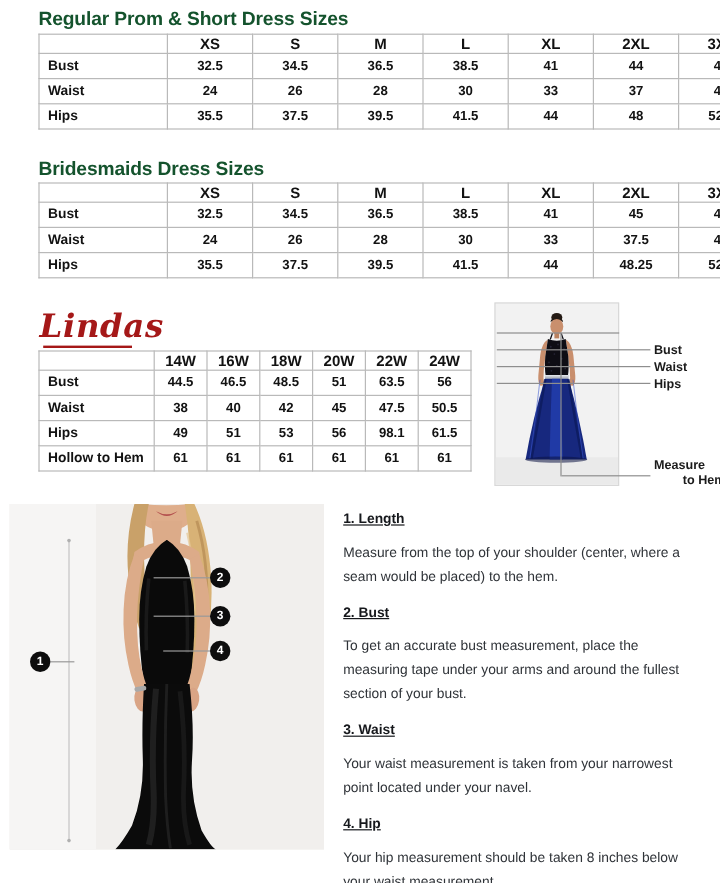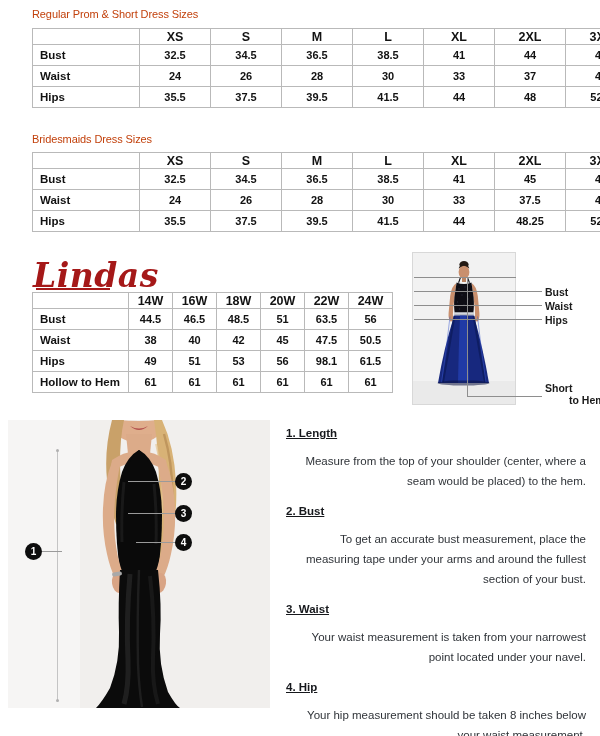--- a/index.html
+++ b/index.html
@@ -12,24 +12,24 @@
     width: 600px; height: 736px;
     position: relative;
     font-family: "Liberation Sans", sans-serif;
     color: #1b1b1b;
     overflow: hidden;
   }
 
   
   .sect-title {
     position: absolute;
-    font-size: 11px;
-    font-weight: normal;
+    font-size: 16px;
+    font-weight: bold;
     letter-spacing: -0.1px;
-    color: #c2410c;
+    color: #14532d;
     white-space: nowrap;
   }
 
   
   table.size-table {
     position: absolute;
     border-collapse: collapse;
     table-layout: fixed;
     background: #fff;
   }
@@ -67,21 +67,21 @@
   .tbl-plus col.cx { width: 44px; }
   .tbl-plus td, .tbl-plus th { height: 22px; }
 
   
   .logo {
     position: absolute;
     left: 33px; top: 259px;
     font-family: "DejaVu Serif", serif;
     font-style: italic;
     font-weight: bold;
-    font-size: 33px;
+    font-size: 27px;
     color: #a51818;
     letter-spacing: 0.5px;
     line-height: 1;
   }
   .logo-underline {
     position: absolute;
     left: 36px; top: 288px;
     width: 74px; height: 1.5px;
     background: #a51818;
   }
@@ -166,21 +166,20 @@
     font-weight: bold;
     color: #16181c;
     margin: 0 0 12px 0;
     text-decoration: underline;
   }
   .ins-p {
     font-size: 11.5px;
     color: #2f3338;
     line-height: 20px;
     margin: 0 0 14px 0;
-    text-align: right;
   }
   .ins-block:last-child .ins-p { margin-bottom: 0; }
 </style>
 </head>
 <body>
 
 <div class="sect-title" style="left:32px; top:8px;">Regular Prom &amp; Short Dress Sizes</div>
 
 <table class="size-table tbl-standard" style="top:28px;">
   <colgroup>
@@ -413,21 +412,21 @@
 <div class="leader" style="left:414px; top:305px; width:128px;"></div>
 <div class="leader" style="left:414px; top:319px; width:128px;"></div>
 <div class="leader" style="left:414px; top:277px; width:102px;"></div>
 
 <div class="leader" style="left:468px; top:396px; width:74px;"></div>
 <div class="leader" style="left:467px; top:277px; width:1px; height:120px; background:#8e8e8e;"></div>
 
 <div class="vlabel" style="left:545px; top:286px;">Bust</div>
 <div class="vlabel" style="left:545px; top:300px;">Waist</div>
 <div class="vlabel" style="left:545px; top:314px;">Hips</div>
-<div class="vlabel" style="left:545px; top:382px;">Short</div>
+<div class="vlabel" style="left:545px; top:382px;">Measure</div>
 <div class="vlabel" style="left:545px; top:394px;margin-left:24px;">to Hem</div>
 
 <div class="photo-black">
   <svg width="262" height="288" viewBox="0 0 262 288" style="position:absolute;left:0;top:0;">
     <rect x="0" y="0" width="262" height="288" fill="#f1efed"></rect>
     <rect x="0" y="0" width="72" height="288" fill="#f6f5f4"></rect>
 
     <path d="M110 0 Q131 2 150 0 L150 16 Q131 30 110 16 Z" fill="#dfae8c"></path>
     <path d="M122 6 Q131 11 140 6 Q131 14 122 6 Z" fill="#b4524f"></path>
 

